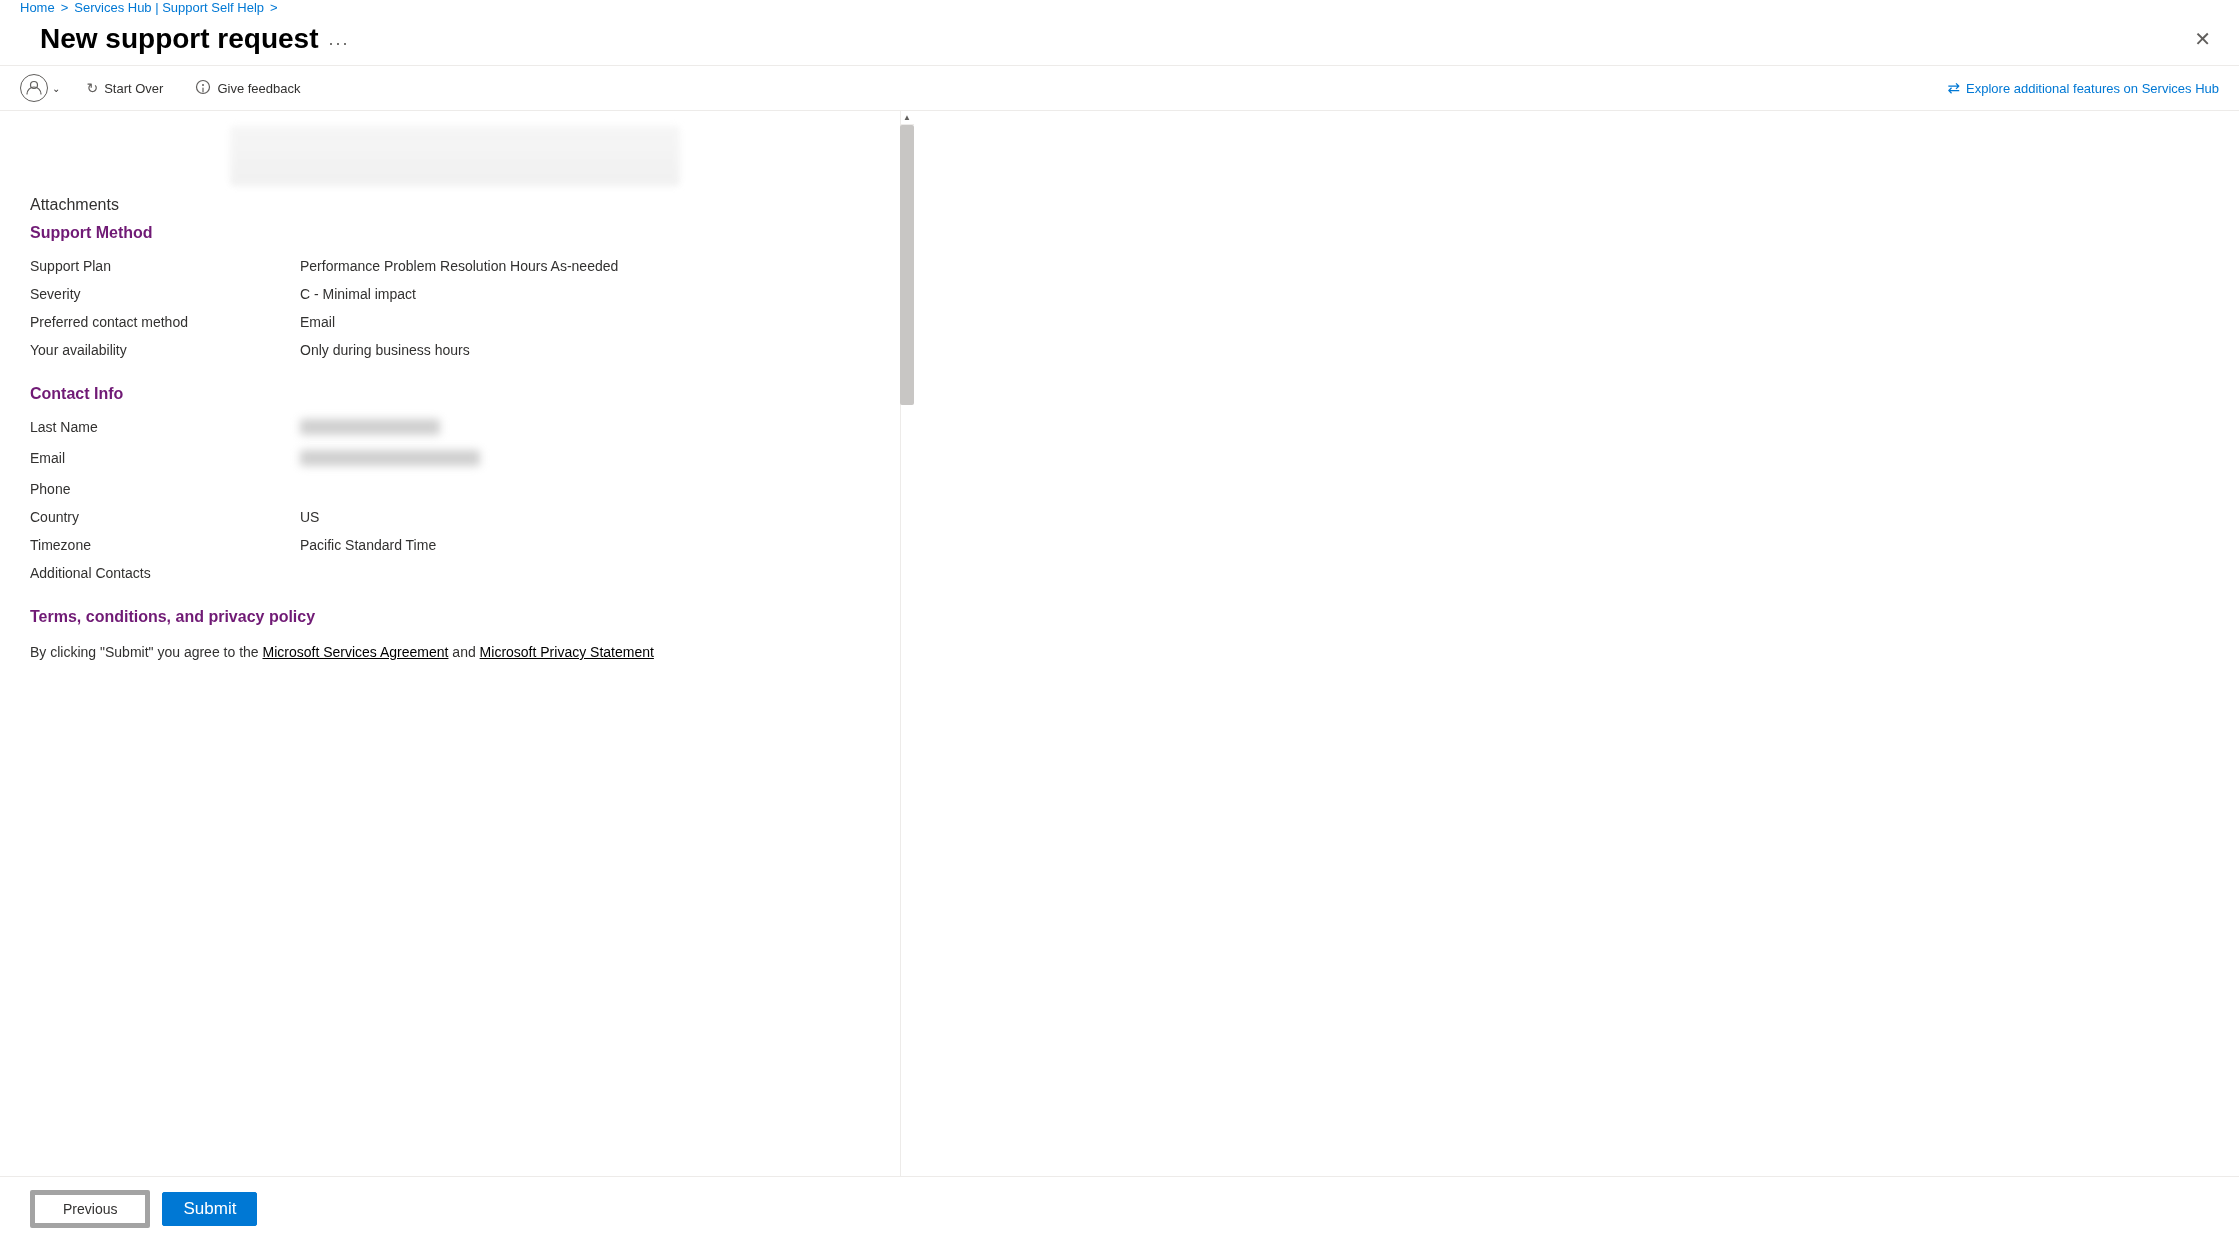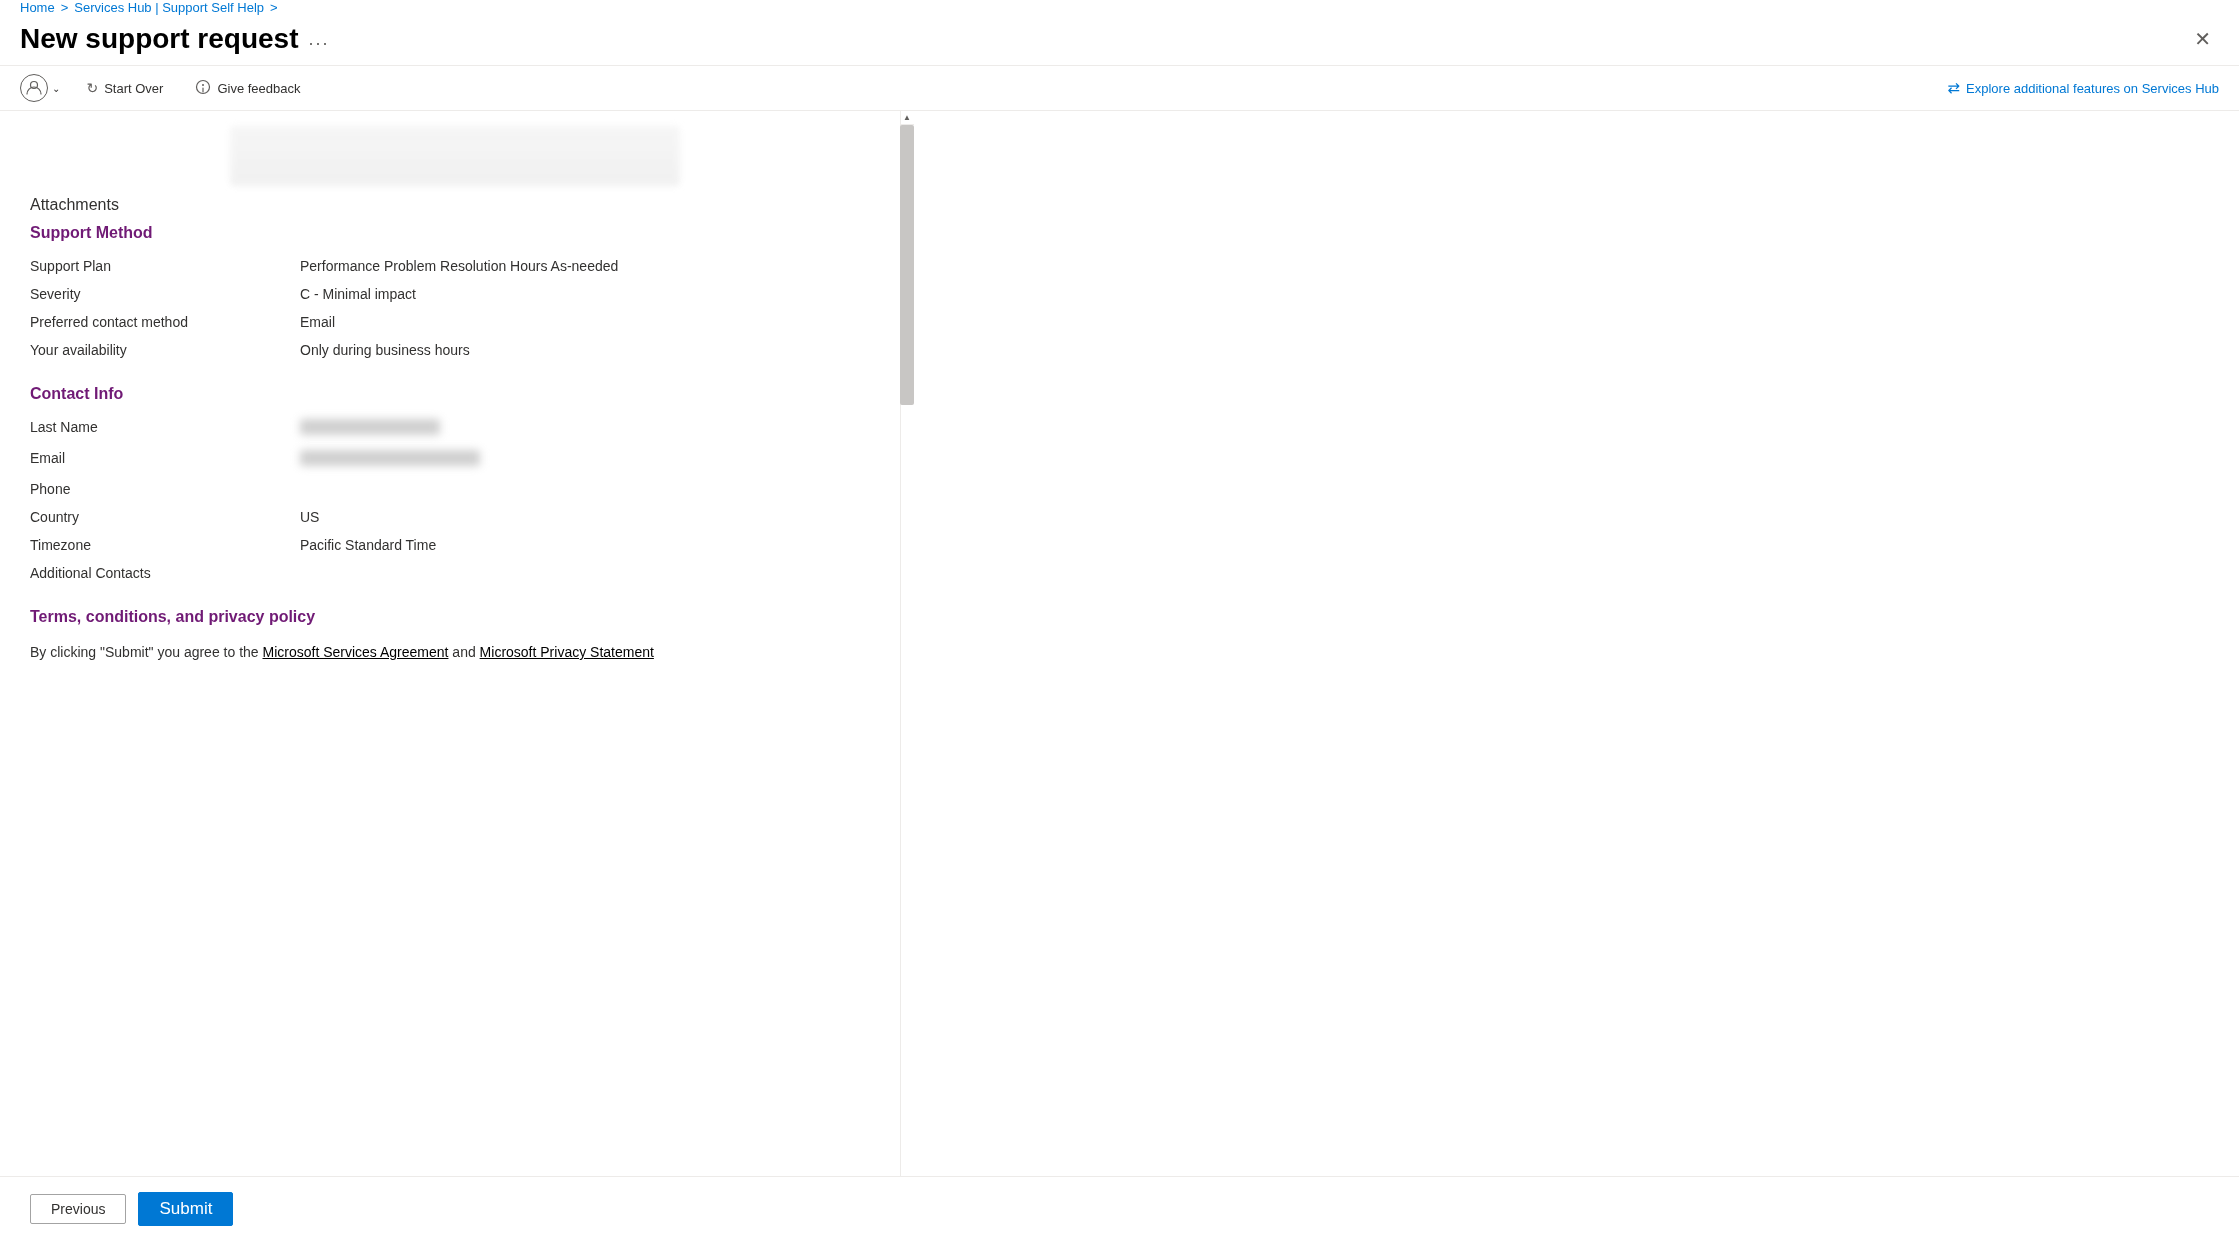--- a/index.html
+++ b/index.html
@@ -38,20 +38,21 @@
       justify-content: space-between;
       padding-bottom: 10px;
     }
     .page-title {
       font-size: 28px;
       font-weight: 600;
       color: #000;
       display: flex;
       align-items: center;
       gap: 10px;
+      margin-left: 20px;
     }
     .page-title .ellipsis {
       font-size: 18px;
       color: #605e5c;
       font-weight: 400;
       letter-spacing: 2px;
     }
     .close-btn {
       font-size: 20px;
       color: #605e5c;
@@ -218,22 +219,22 @@
       right: 0;
       height: 64px;
       background: #fff;
       border-top: 1px solid #edebe9;
       display: flex;
       align-items: center;
       padding: 0 30px;
       gap: 12px;
     }
     .btn-previous {
-      padding: 6px 20px;
-      border: 1px solid #a3a3a3;
+      padding: 6px 28px;
+      border: 5px solid #a3a3a3;
       background: #fff;
       color: #323130;
       font-size: 14px;
       cursor: pointer;
       border-radius: 2px;
       font-family: inherit;
     }
     .btn-submit {
       padding: 6px 20px;
       border: 1px solid #0078d4;

